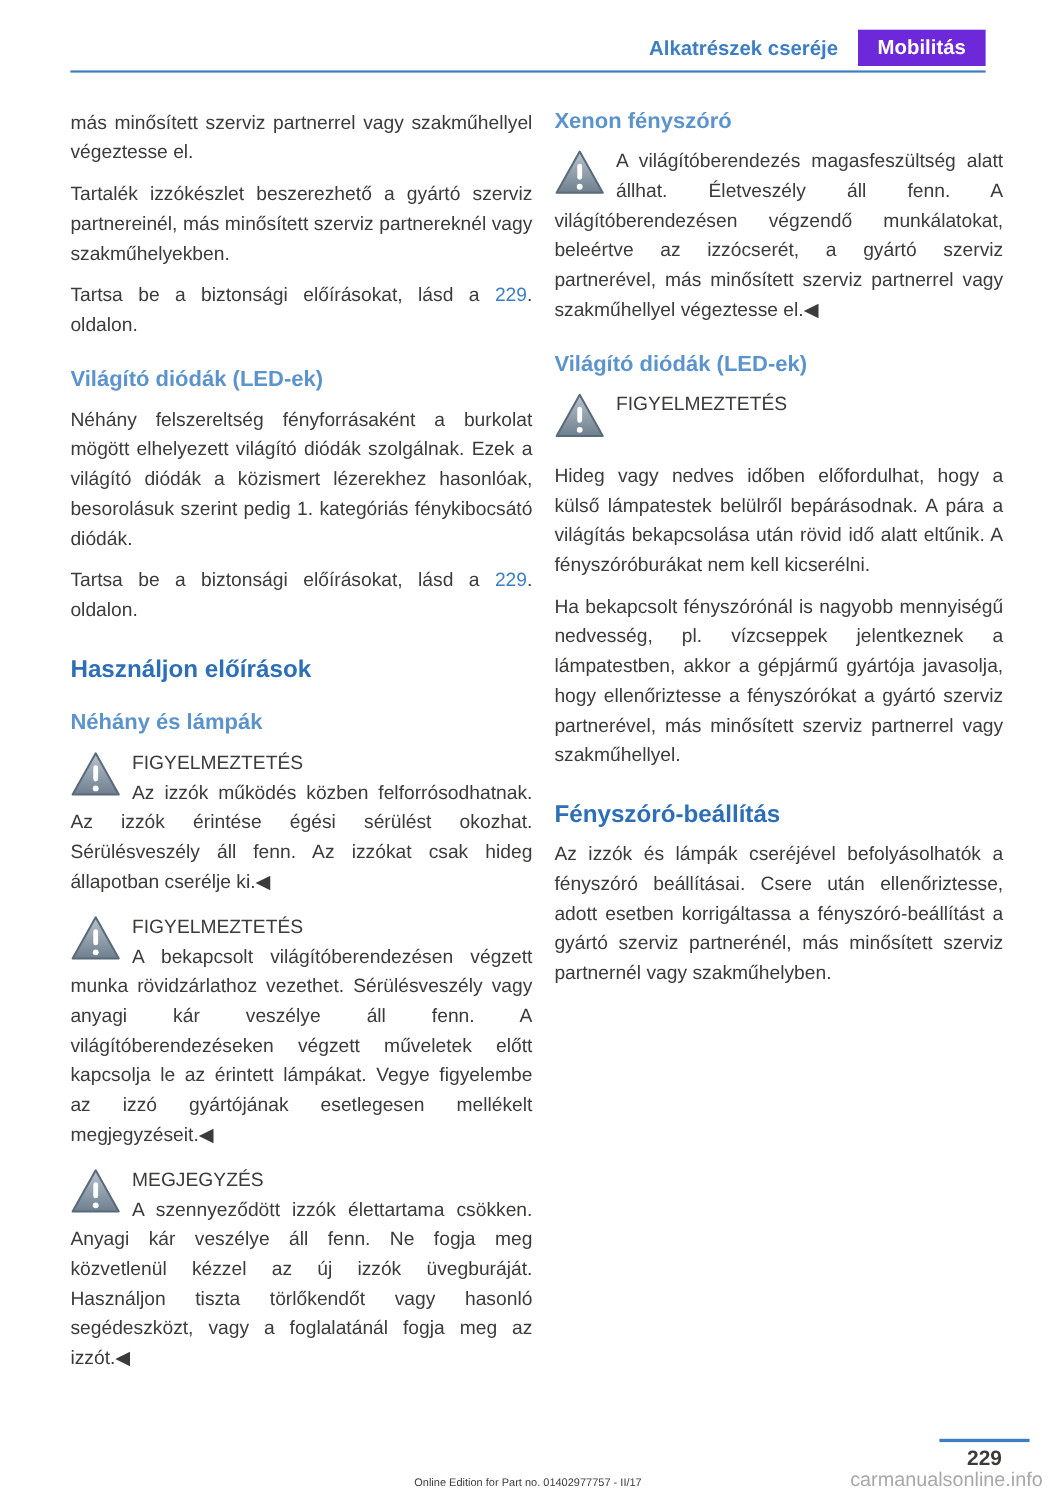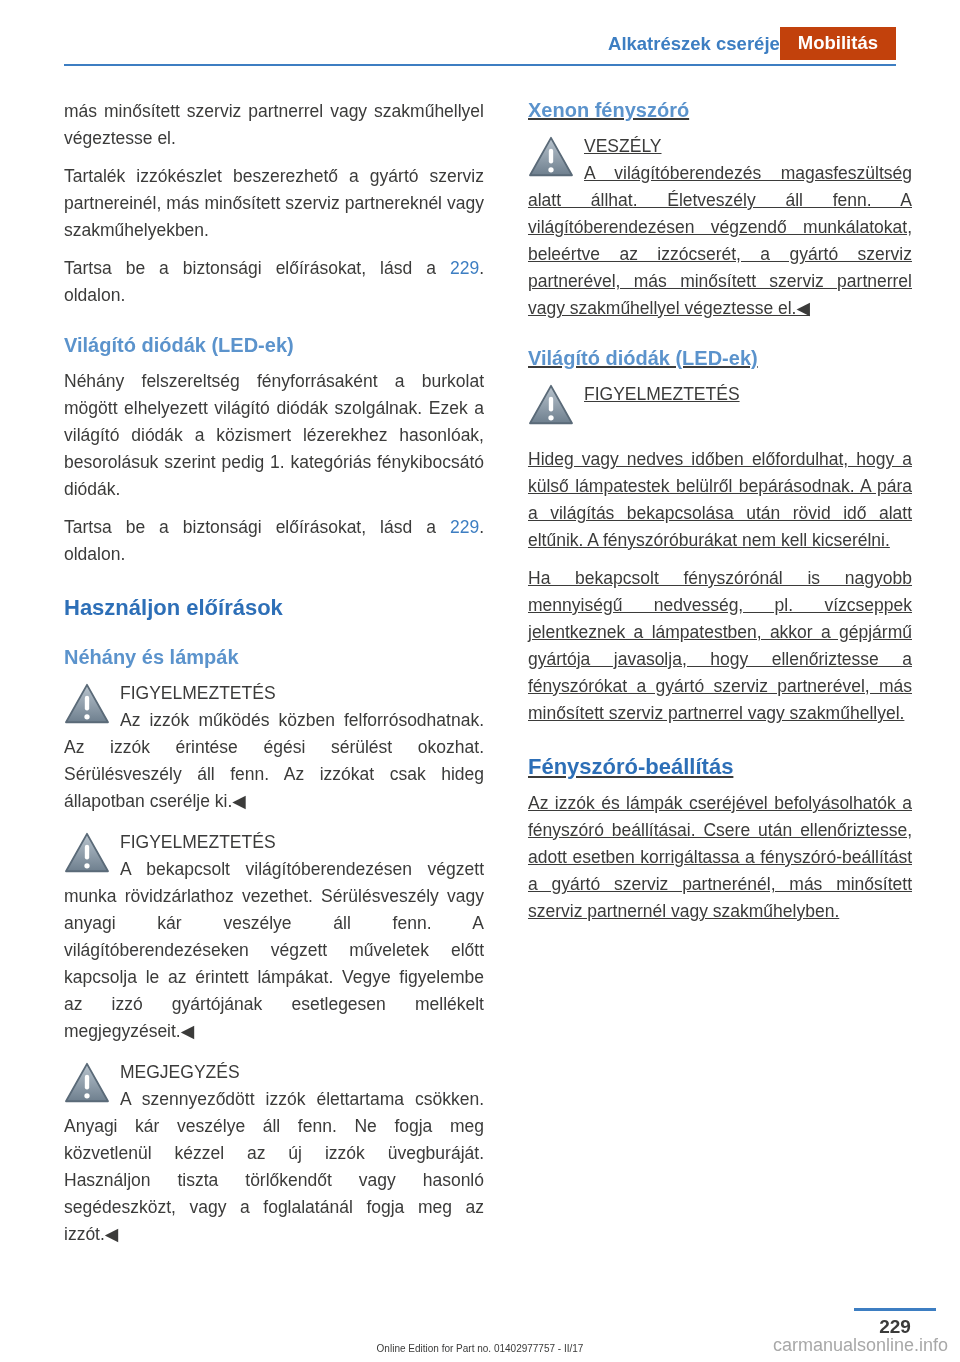--- a/index.html
+++ b/index.html
@@ -9,39 +9,39 @@
     background: #ffffff;
     font-family: "Liberation Sans", sans-serif;
     color: #3b3b3a;
     position: relative;
     overflow: hidden;
   }
 
   
   .page-header {
     position: absolute; top: 27px; left: 64px; right: 64px;
-    display: flex; justify-content: flex-end; align-items: center; 
+    display: flex; justify-content: flex-end; align-items: center; gap: 18px;
   }
   .header-section { color: #3d7ec2; font-weight: bold; font-size: 18.5px; }
   .header-chapter {
-    background: #c2410c; color: #ffffff; font-weight: bold;
+    background: #6d28d9; color: #ffffff; font-weight: bold;
     font-size: 18.5px; padding: 5px 18px 6px; text-align: right;
   }
   .header-rule {
     position: absolute; top: 64px; left: 64px; right: 64px;
     height: 2px; background: #3d7ec2;
   }
 
   
   .columns {
     position: absolute; top: 98px; left: 64px; width: 848px;
-    display: flex; gap: 44px;
+    display: flex; gap: 20px;
   }
   .col-left  { flex: 0 0 420px; width: 420px; }
-  .col-right { flex: 1; text-decoration: underline; }
+  .col-right { flex: 1; }
   .col > *:first-child { margin-top: 0; }
 
   p.body {
     font-size: 17.5px; line-height: 27px;
     margin: 0 0 11px; text-align: justify;
   }
   h2.sec {
     font-size: 22px; line-height: 27px; color: #2d6fb7;
     font-weight: bold; margin: 26px 0 10px;
   }
@@ -149,21 +149,20 @@
   </section>
 
   <section class="col col-right">
     <h3 class="sub">Xenon fényszóró</h3>
 
     <div class="hazard">
       <svg class="hazard-icon">
           <use href="#warn-tri"></use>
         </svg>
       <p class="hazard-body">
-        <span class="hazard-label">VESZÉLY</span>
         <span>A világítóberendezés magasfeszültség alatt állhat. Életveszély áll fenn. A világítóberendezésen végzendő munkálatokat, beleértve az izzócserét, a gyártó szerviz partnerével, más minősített szerviz partnerrel vagy szakműhellyel végeztesse el.◀</span>
       </p>
     </div>
 
     <h3 class="sub">Világító diódák (LED-ek)</h3>
 
     <div class="hazard">
       <svg class="hazard-icon">
           <use href="#warn-tri"></use>
         </svg>

